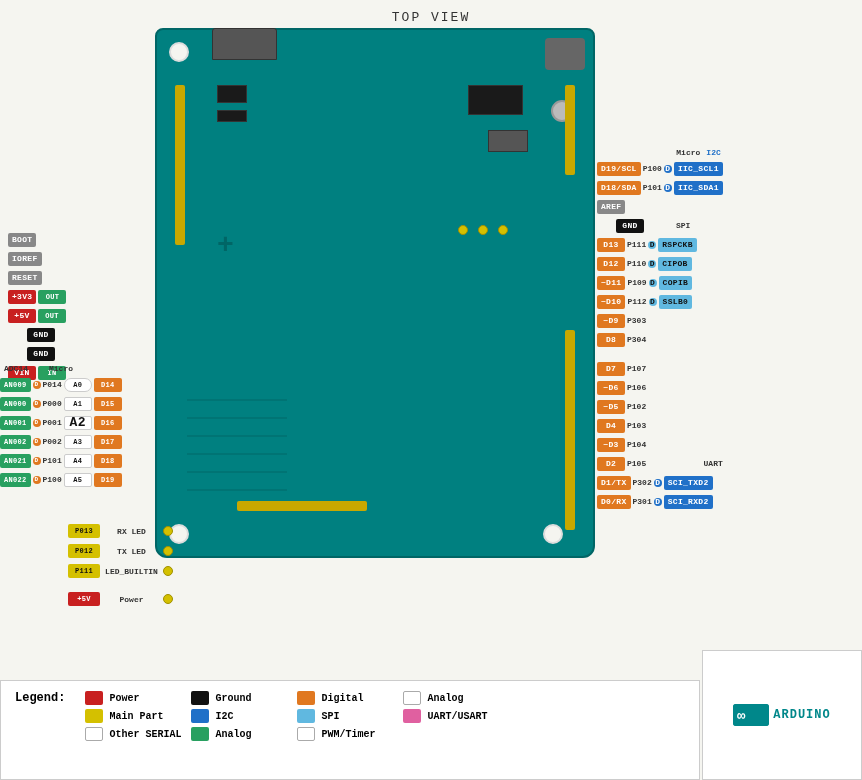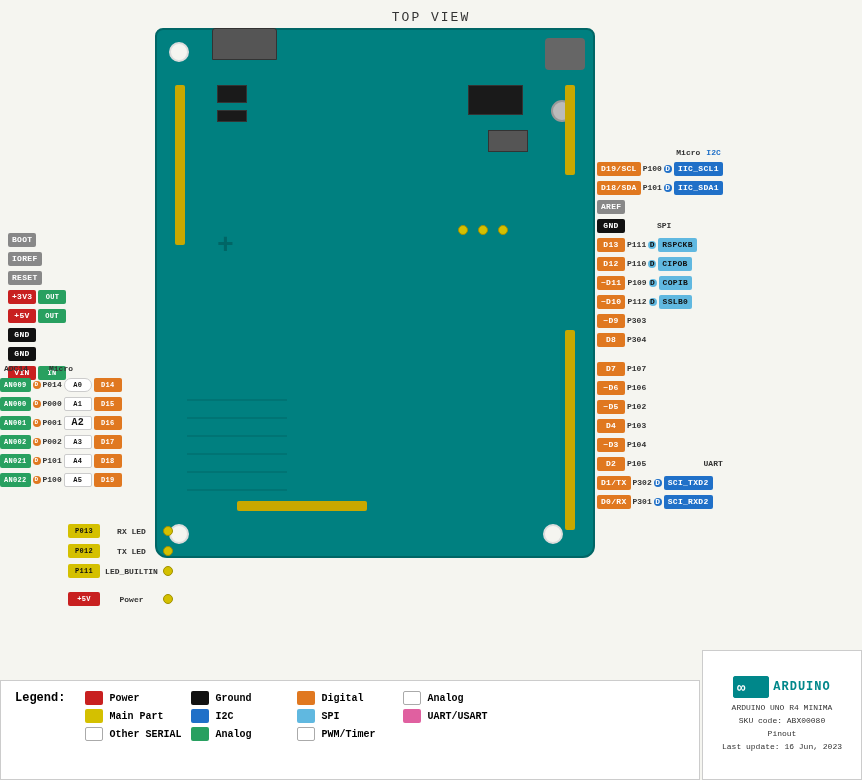--- a/index.html
+++ b/index.html
@@ -107,21 +107,21 @@
       padding: 1px 4px;
       border-radius: 2px;
       white-space: nowrap;
       min-width: 28px;
       height: 14px;
       letter-spacing: 0.3px;
     }
 
     .badge-orange { background: #e07820; color: #fff; }
     .badge-blue { background: #2070c8; color: #fff; }
-    .badge-black { background: #111; color: #fff; }
+    .badge-black { background: #111; color: #fff; margin-left: 19px; }
     .badge-green { background: #28a060; color: #fff; }
     .badge-gray { background: #888; color: #fff; }
     .badge-red { background: #c82020; color: #fff; }
     .badge-yellow { background: #d4c000; color: #111; }
     .badge-white { background: #fff; color: #111; border: 1px solid #ccc; }
     .badge-lightblue { background: #60b8e0; color: #111; }
 
     .pin-text {
       font-size: 8px;
       font-weight: bold;
@@ -456,21 +456,21 @@
       <span class="pin-badge badge-orange" style="width:8px;height:8px;border-radius:50%;padding:0;min-width:8px;font-size:6px;">D</span>
       <span class="pin-text">P000</span>
       <span class="pin-badge badge-white" style="font-size:7px;">A1</span>
       <span class="pin-badge badge-orange" style="font-size:7px;">D15</span>
     </div>
 
     <div class="pin-label-row">
       <span class="pin-badge badge-green" style="font-size:7px;">AN001</span>
       <span class="pin-badge badge-orange" style="width:8px;height:8px;border-radius:50%;padding:0;min-width:8px;font-size:6px;">D</span>
       <span class="pin-text">P001</span>
-      <span class="pin-badge badge-white" style="font-size:10px;">A2</span>
+      <span class="pin-badge badge-white" style="font-size:13px;">A2</span>
       <span class="pin-badge badge-orange" style="font-size:7px;">D16</span>
     </div>
 
     <div class="pin-label-row">
       <span class="pin-badge badge-green" style="font-size:7px;">AN002</span>
       <span class="pin-badge badge-orange" style="width:8px;height:8px;border-radius:50%;padding:0;min-width:8px;font-size:6px;">D</span>
       <span class="pin-text">P002</span>
       <span class="pin-badge badge-white" style="font-size:7px;">A3</span>
       <span class="pin-badge badge-orange" style="font-size:7px;">D17</span>
     </div>
@@ -580,21 +580,15 @@
 
     <div class="arduino-logo">
       <div class="arduino-logo-icon">
         <svg width="36" height="22" viewBox="0 0 36 22">
           <rect width="36" height="22" rx="3" fill="#00878a"></rect>
           <text x="4" y="16" font-size="14" fill="white" font-weight="bold">∞</text>
         </svg>
       </div>
       <span class="arduino-brand">ARDUINO</span>
     </div>
-    <div class="arduino-details">
-      <div>ARDUINO UNO R4 MINIMA</div>
-      <div>SKU code: ABX00080</div>
-      <div>Pinout</div>
-      <div>Last update: 16 Jun, 2023</div>
-    </div>
   </div>
 
 </div>
 
 </body></html>

